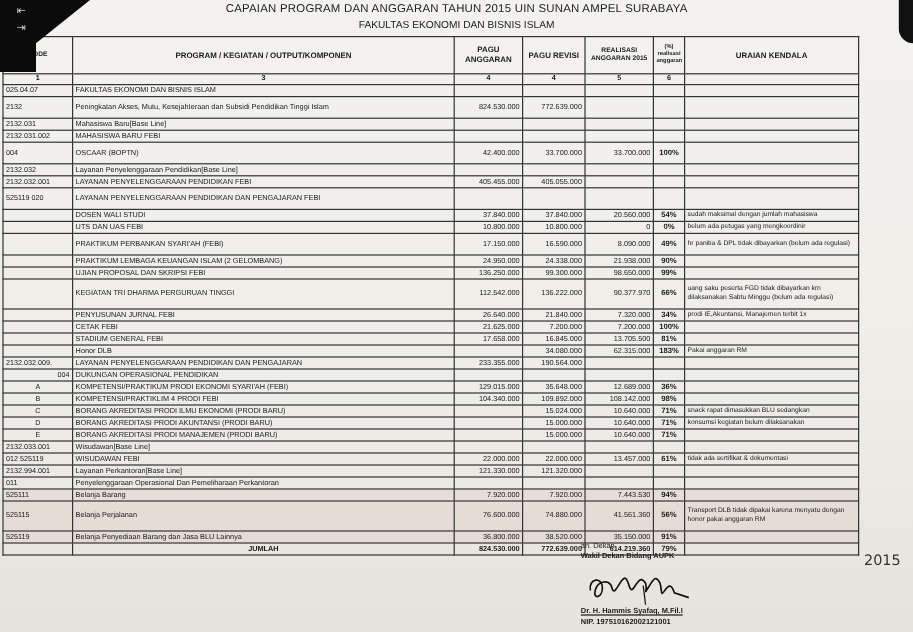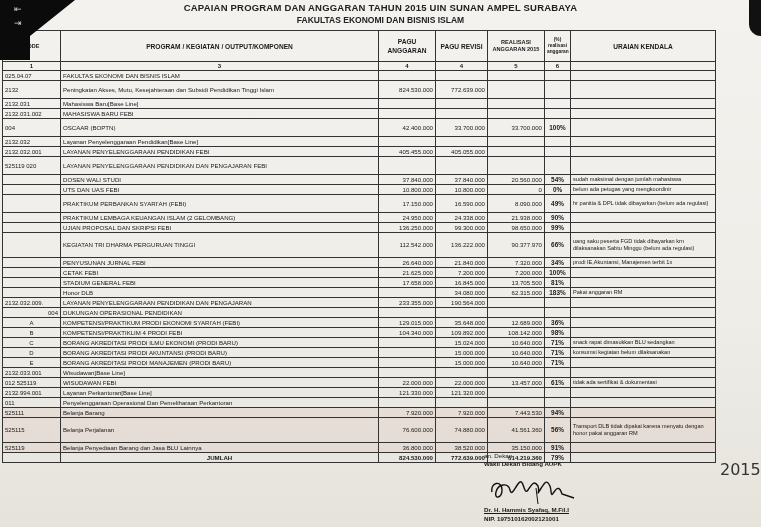--- a/index.html
+++ b/index.html
@@ -2,21 +2,21 @@
 <html><head>
 <meta charset="utf-8">
 <style>
   html,body{margin:0;padding:0;}
   body{width:761px;height:527px;overflow:hidden;background:#e9e7e1;font-family:"Liberation Sans",sans-serif;color:#1a1a1a;position:relative;}
   .paper{position:absolute;left:0;top:0;width:761px;height:527px;background:linear-gradient(180deg,#f3f2ee 0%,#eeede8 60%,#e6e3dc 100%);}
   .corner{position:absolute;left:0;top:0;width:0;height:0;border-top:60px solid #0b0b0b;border-right:75px solid transparent;z-index:5;}
   .corner2{position:absolute;left:0;top:0;width:30px;height:60px;background:#0b0b0b;z-index:5;}
   .corner-icons{position:absolute;left:14px;top:2px;color:#ccc;font-size:9px;z-index:6;line-height:14px;}
   .rcorner{position:absolute;right:0;top:0;width:12px;height:36px;background:#111;border-radius:0 0 0 12px;z-index:5;}
-  .title{position:absolute;left:0;width:761px;text-align:center;font-weight:bold;color:#222;}
+  .title{position:absolute;left:0;width:761px;text-align:center;font-weight:normal;color:#222;}
   .t1{top:2px;font-size:9.5px;letter-spacing:0.2px;}
   .t2{top:15px;font-size:8.5px;}
   table.rep{position:absolute;left:2px;top:30px;width:713px;border-collapse:collapse;font-size:6.1px;table-layout:fixed;}
   table.rep td,table.rep th{border:1px solid #333;padding:0 2px;height:9px;line-height:8px;overflow:hidden;white-space:nowrap;}
   table.rep th{font-weight:bold;font-size:6.6px;height:30px;text-align:center;white-space:normal;line-height:9px;}
   table.rep th.small{font-size:5.6px;line-height:7px;}
   table.rep tr.colnum td{text-align:center;height:7px;font-weight:bold;font-size:6px;}
   table.rep td.num{text-align:right;}
   table.rep td.pct{text-align:center;font-weight:bold;font-size:6.4px;}
   table.rep td.note{white-space:normal;font-size:5.6px;line-height:7px;}
@@ -24,21 +24,21 @@
   table.rep tr.tall td{height:17px;}
   table.rep tr.tall2 td{height:24px;}
   table.rep td.center{text-align:center;}
   table.rep tr.total td{font-weight:bold;}
   .shade{background:rgba(200,160,150,0.15);}
   .sig{position:absolute;left:484px;top:452px;font-size:6.2px;line-height:8px;color:#222;font-weight:bold;}
   .sig .role{font-weight:normal;}
   .signature{position:absolute;left:488px;top:474px;width:90px;height:32px;}
   .signame{position:absolute;left:484px;top:506px;font-size:6.2px;text-decoration:underline;font-weight:bold;}
   .signip{position:absolute;left:484px;top:515px;font-size:6.2px;font-weight:bold;}
-  .year{position:absolute;left:720px;top:460px;font-size:16px;font-family:"DejaVu Sans",sans-serif;color:#333;}
+  .year{position:absolute;left:720px;top:460px;font-size:12px;font-family:"DejaVu Sans",sans-serif;color:#333;}
 </style>
 </head>
 <body>
 
 <div class="paper"></div>
 <div class="corner2"></div>
 <div class="corner"></div>
 <div class="corner-icons">
   <div>⇤</div>
   <div>⇥</div>

